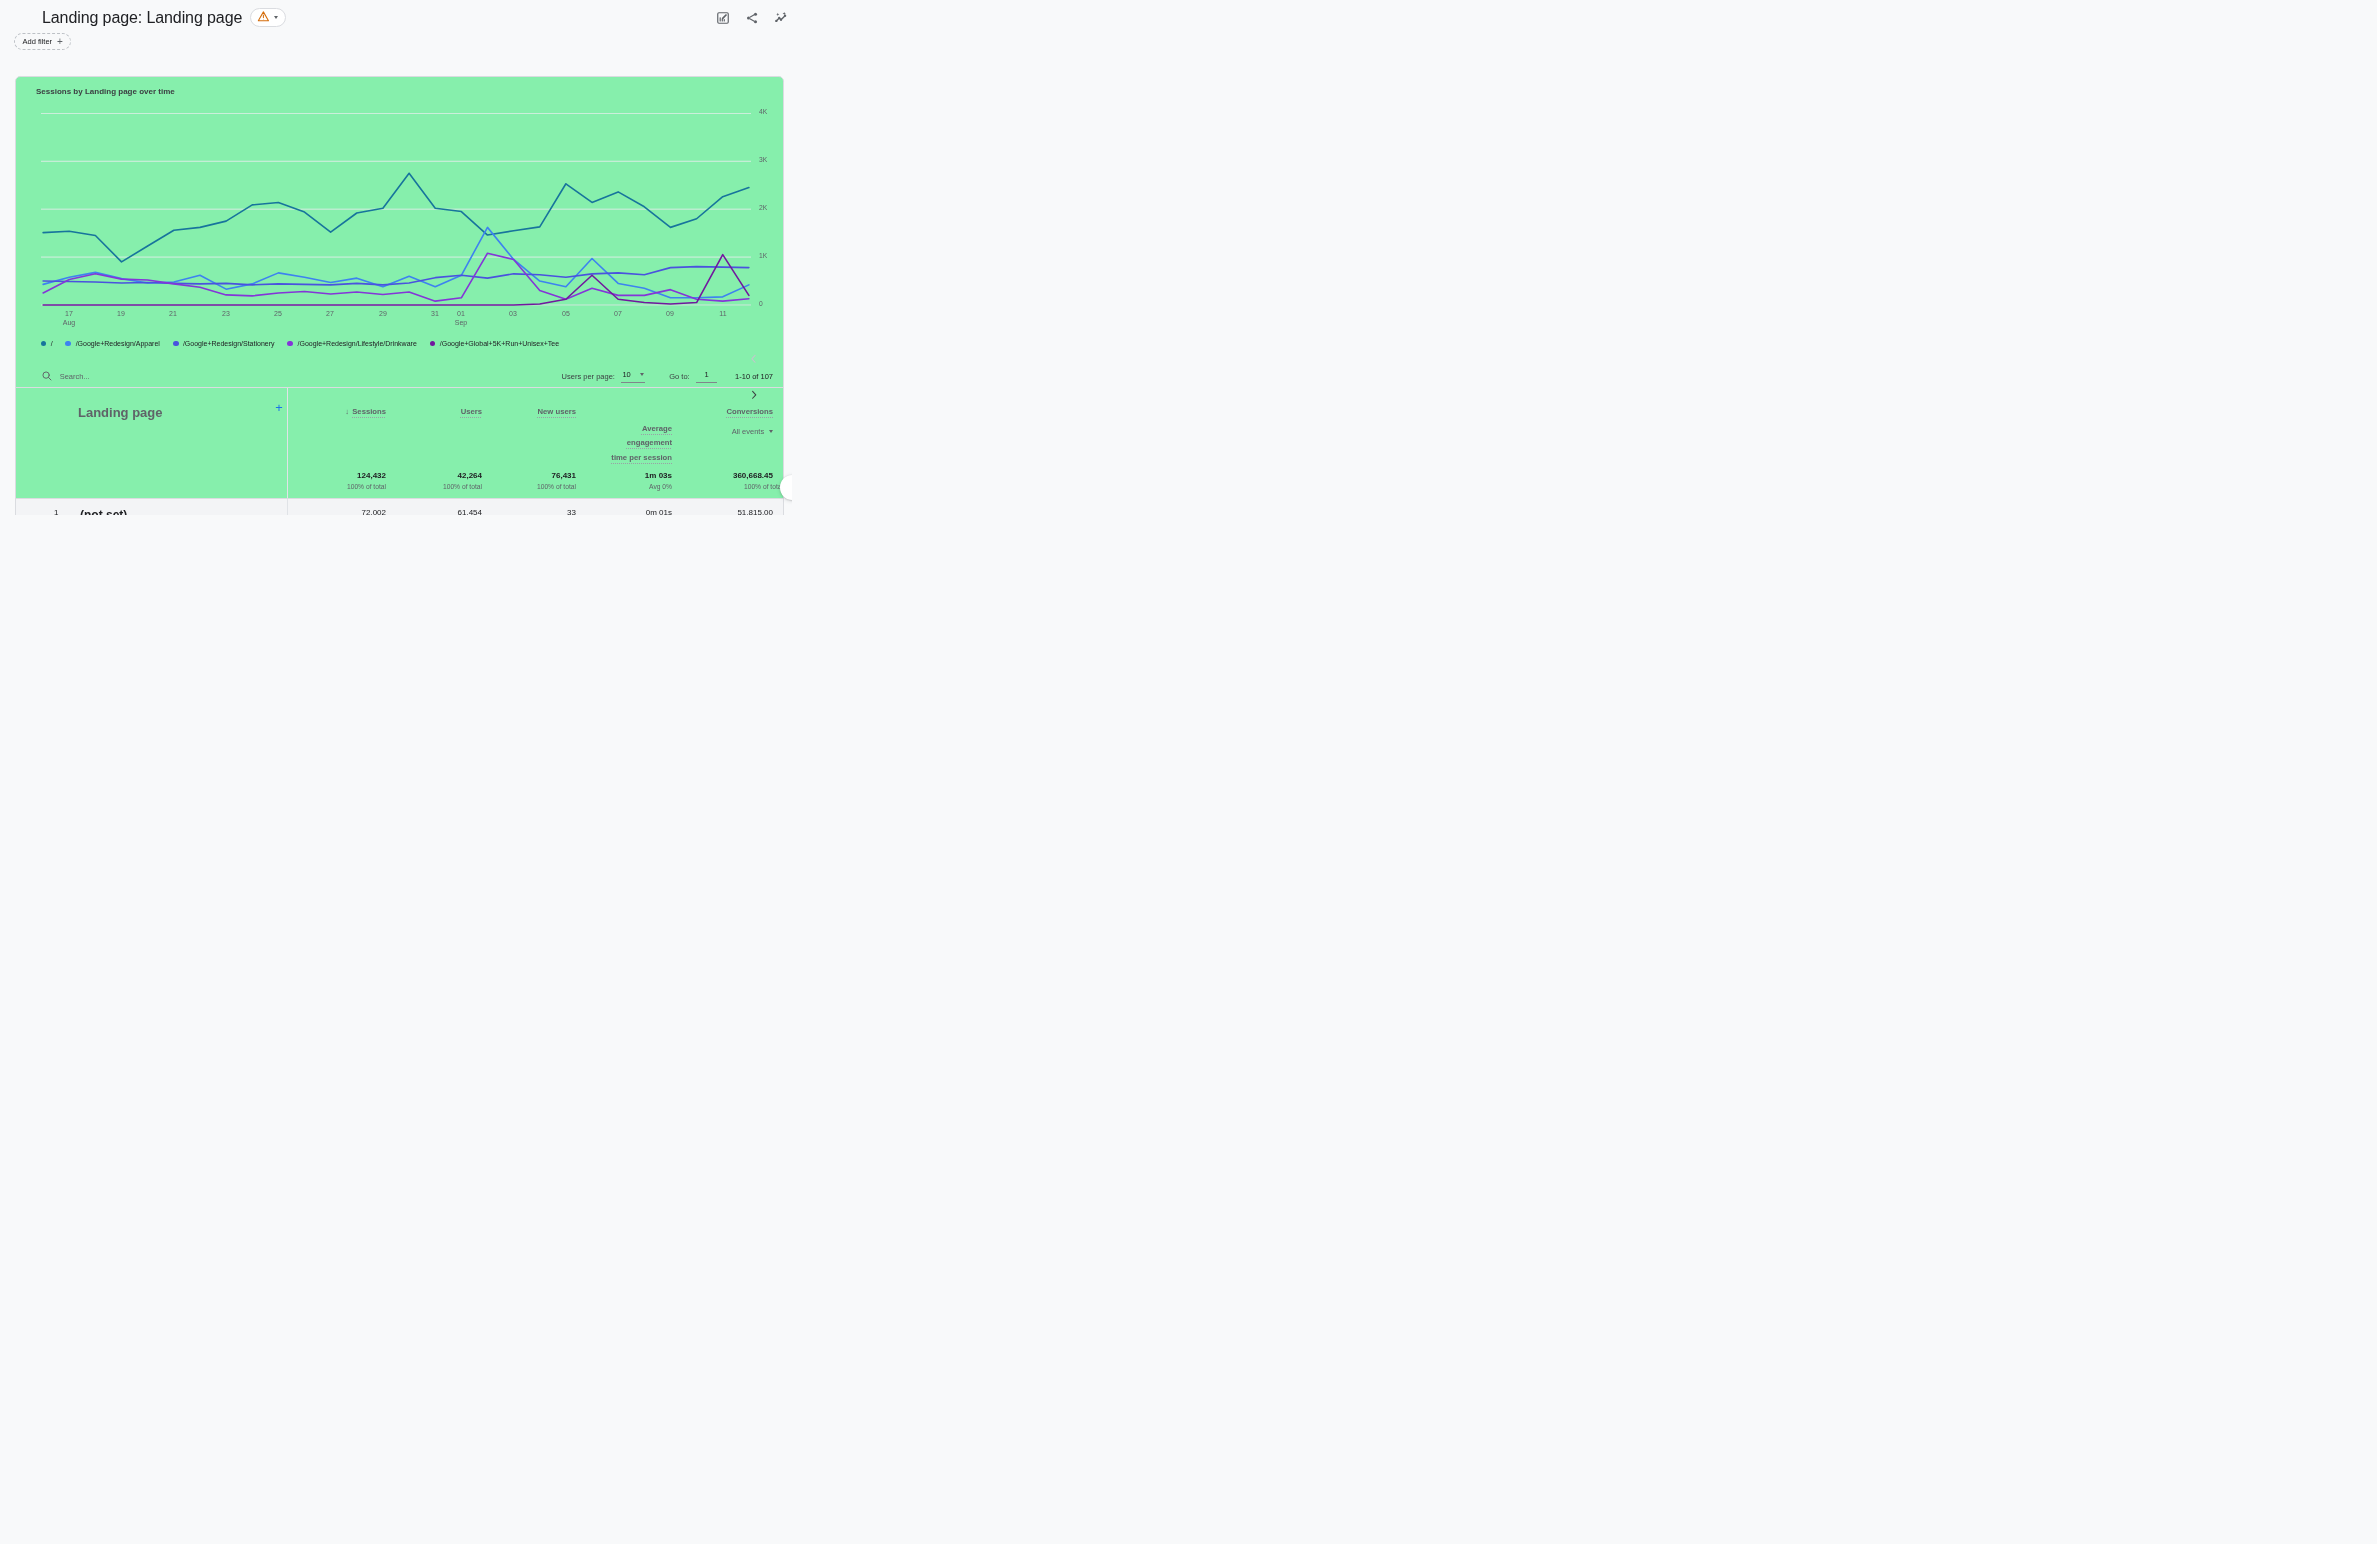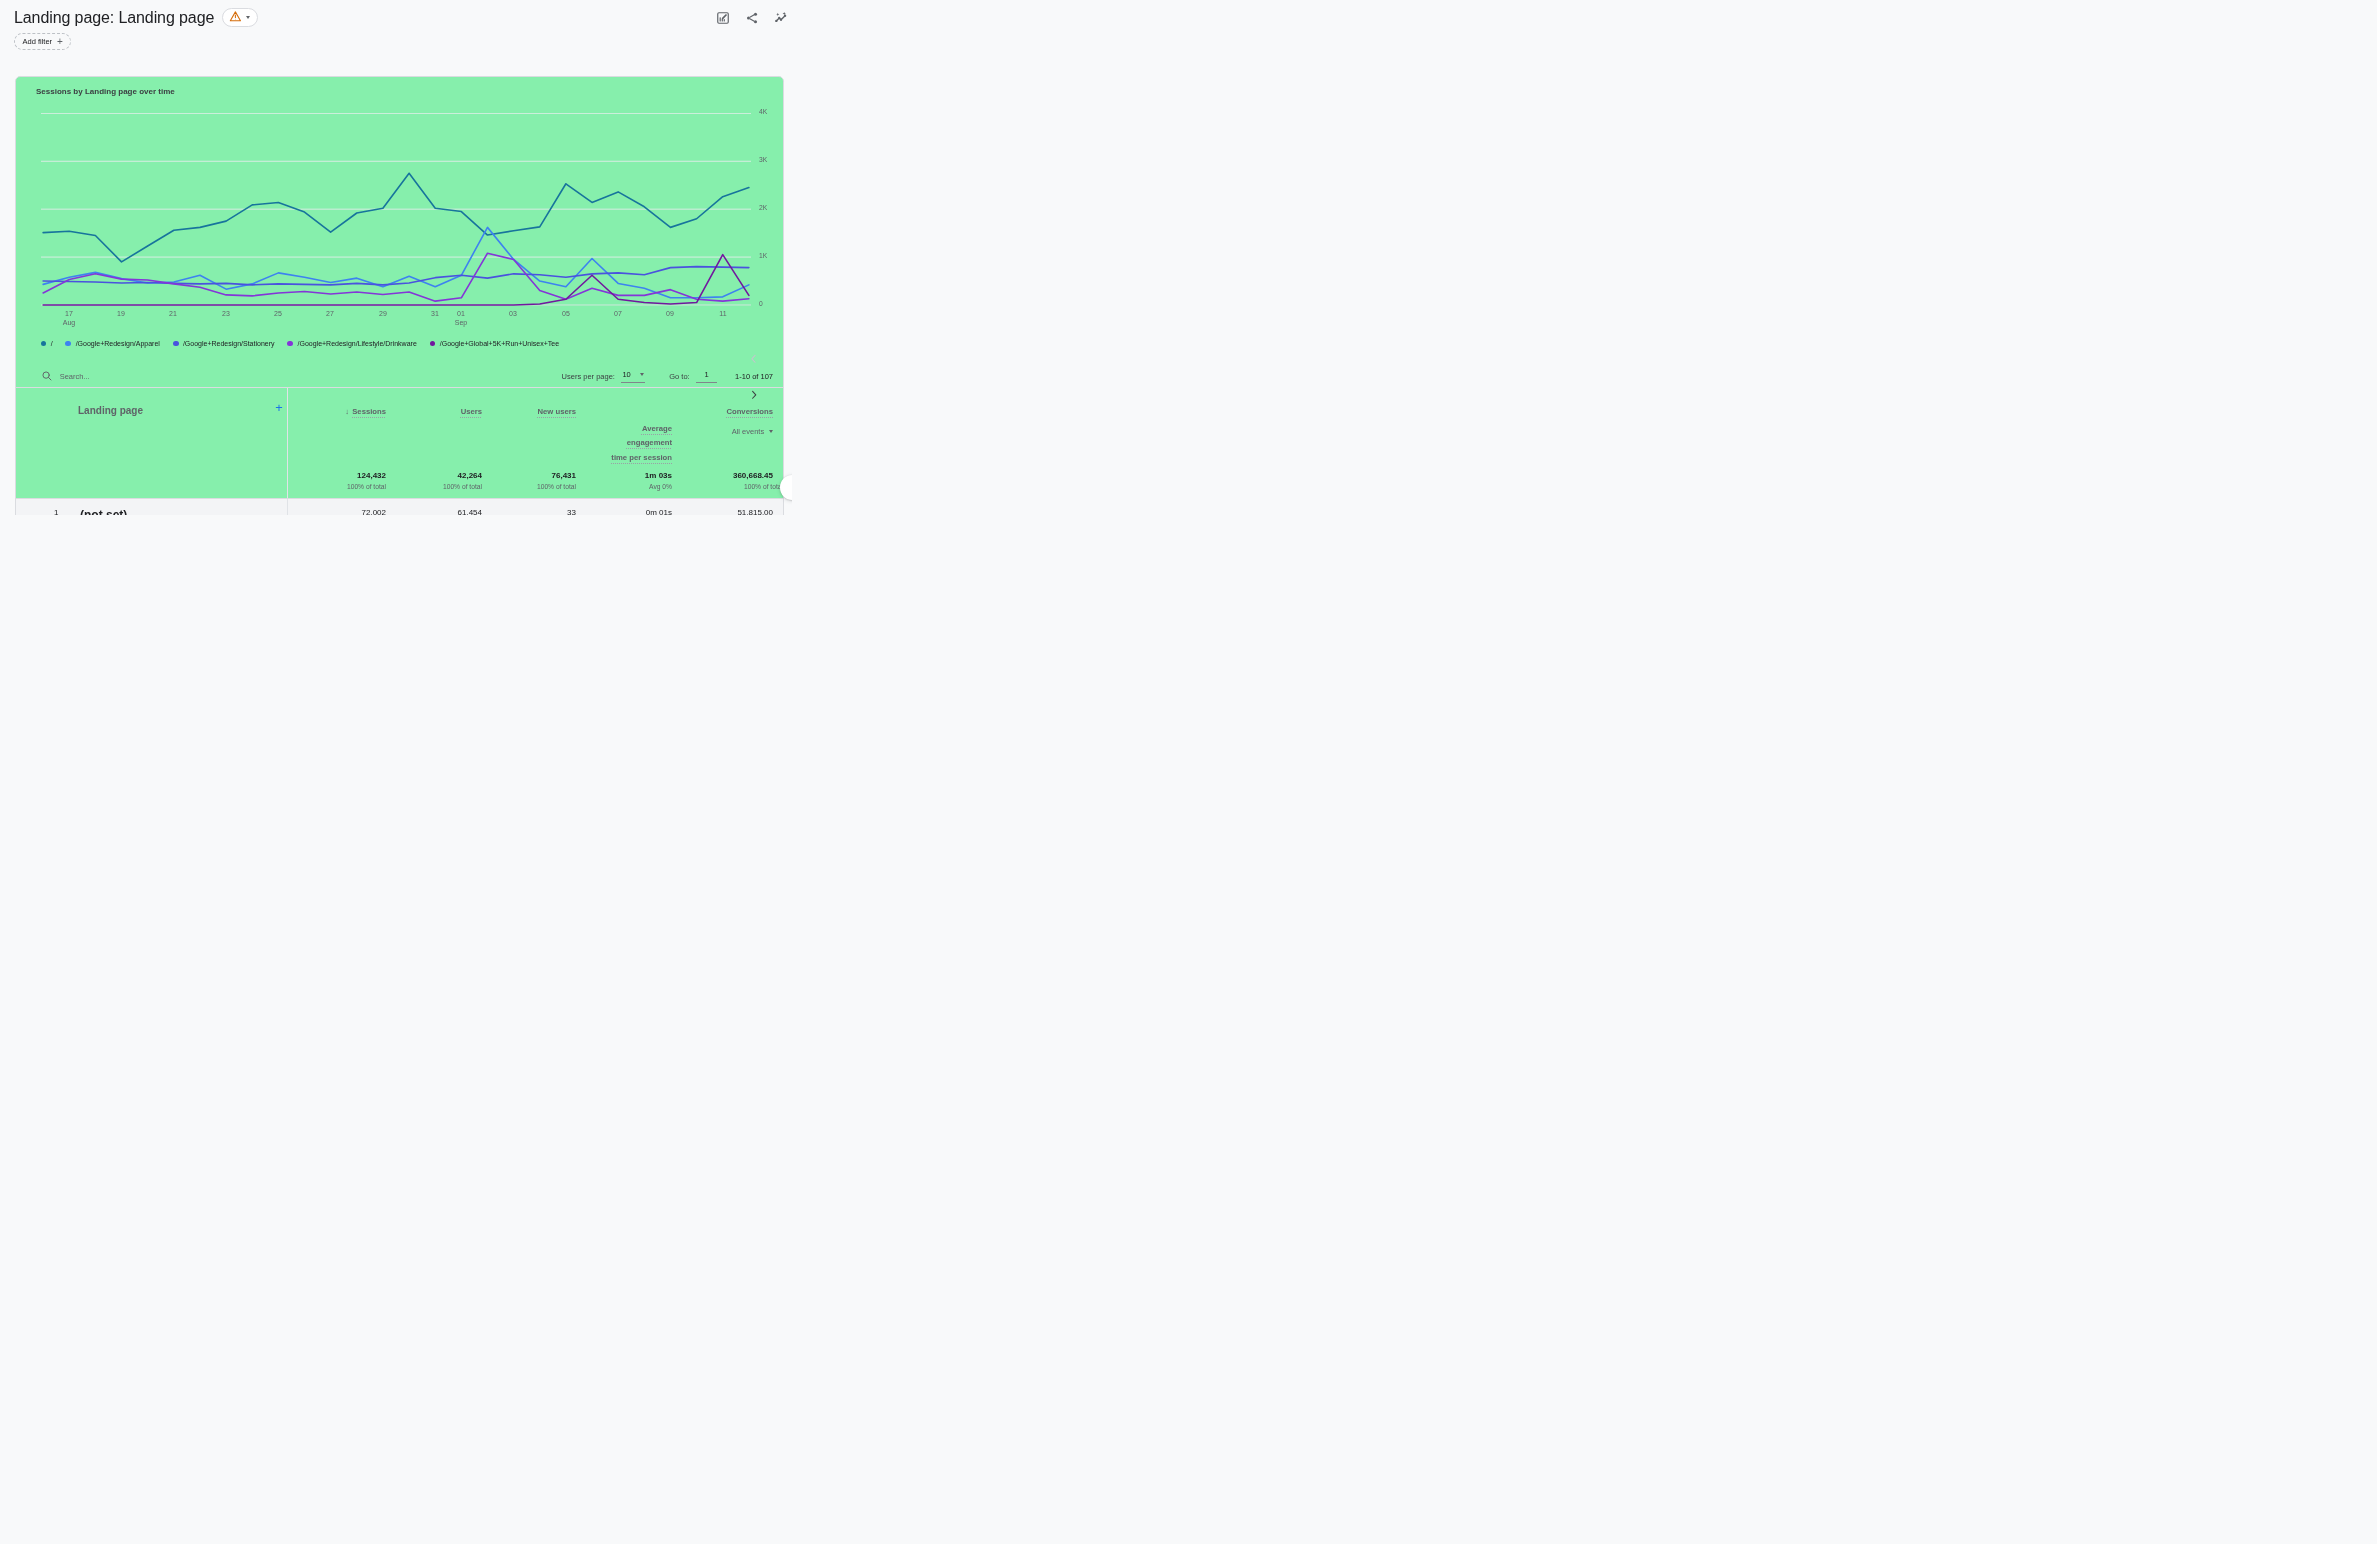--- a/index.html
+++ b/index.html
@@ -6,21 +6,21 @@
   html, body { width: 792px; height: 515px; }
   body {
     position: relative;
     overflow: hidden;
     background: #f8f9fa;
     font-family: "Liberation Sans", "DejaVu Sans", sans-serif;
     color: #202124;
   }
   
   .page-header { position: absolute; top: 5.3px; left: 14px; right: 4.3px; height: 24.5px; display: flex; align-items: center; }
-  .page-title { font-size: 16px; font-weight: 400; color: #202124; letter-spacing: -0.1px; }
+  .page-title { font-size: 16px; font-weight: 400; color: #202124; letter-spacing: -0.1px; margin-left: 28px; }
   .warn-chip {
     margin-left: 7.5px; height: 19px; padding: 0 6.4px; border: 0.5px solid #dadce0;
     border-radius: 9.6px; background: #fff; display: inline-flex; align-items: center; gap: 4.3px; cursor: pointer;
   }
   .caret { width: 0; height: 0; border-left: 2.7px solid transparent; border-right: 2.7px solid transparent; border-top: 3.2px solid #5f6368; display:inline-block; }
   .toolbar { margin-left: auto; display: flex; align-items: center; gap: 15px; }
   .tb-icon { width: 14px; height: 14px; cursor: pointer; }
   .addfilter-row { position: absolute; top: 33px; left: 14px; }
   .addfilter {
     height: 17px; padding: 0 7.5px; border: 1.1px dashed #bdc1c6; border-radius: 8.5px;
@@ -52,21 +52,21 @@
   .goto-label { margin-left: 24.5px; }
   .goto-value { border-bottom: 1.1px solid #80868b; padding: 0 1.1px 3.2px 1.1px; min-width: 21px; display: inline-block; text-align: center; margin-left: 6.4px; color: #202124; }
   .pag { display: flex; align-items: center; margin-left: 18px; gap: 7.5px; flex-direction: column; }
   .chev { width: 11.7px; height: 11.7px; cursor: pointer; }
   .range { font-size: 7.5px; color: #202124; }
   .hdivider { position: absolute; left: 0; right: 0; top: 310px; height: 0.5px; background: #dadce0; }
   
   .tgrid { display: grid; grid-template-columns: 272px 98px 96px 94px 96px 1fr; }
   .thead-row { position: absolute; left: 0; right: 0; top: 311px; height: 81px; }
   .dimcell { border-right: 0.5px solid #e0e3e7; position: relative; height: 100%; }
-  .dim-title { position: absolute; left: 62px; top: 17px; font-size: 10px; font-weight: 700; color: #5f6368; }
+  .dim-title { position: absolute; left: 62px; top: 17px; font-size: 13px; font-weight: 700; color: #5f6368; }
   .dim-plus { position: absolute; right: 4.3px; top: 14px; font-size: 12.8px; color: #1a73e8; font-weight: 400; cursor: pointer; line-height: 1; }
   .mhead { padding-top: 17px; text-align: right; font-size: 7.7px; font-weight: 700; color: #5f6368; }
   .mhead .hlink { text-decoration: underline dotted #9aa0a6 1.1px; text-underline-offset: 3.2px; cursor: pointer; line-height: 14.4px; margin-top: 17px; }
   .mhead.conv { padding-right: 10px; }
   .avg-span { display: inline-block; width: 61px; }
   .sort-arrow { font-size: 7.5px; color: #5f6368; margin-right: 3.2px; text-decoration: none; display:inline-block; }
   .allevents { margin-top: 7.5px; font-size: 7.5px; font-weight: 400; color: #5f6368; display: flex; justify-content: flex-end; align-items: center; gap: 4.8px; cursor: pointer; }
   .totals-row { position: absolute; left: 0; right: 0; top: 392px; height: 29px; }
   .totals-row .dimcell { height: 29px; }
   .num { text-align: right; font-size: 8px; color: #202124; }

